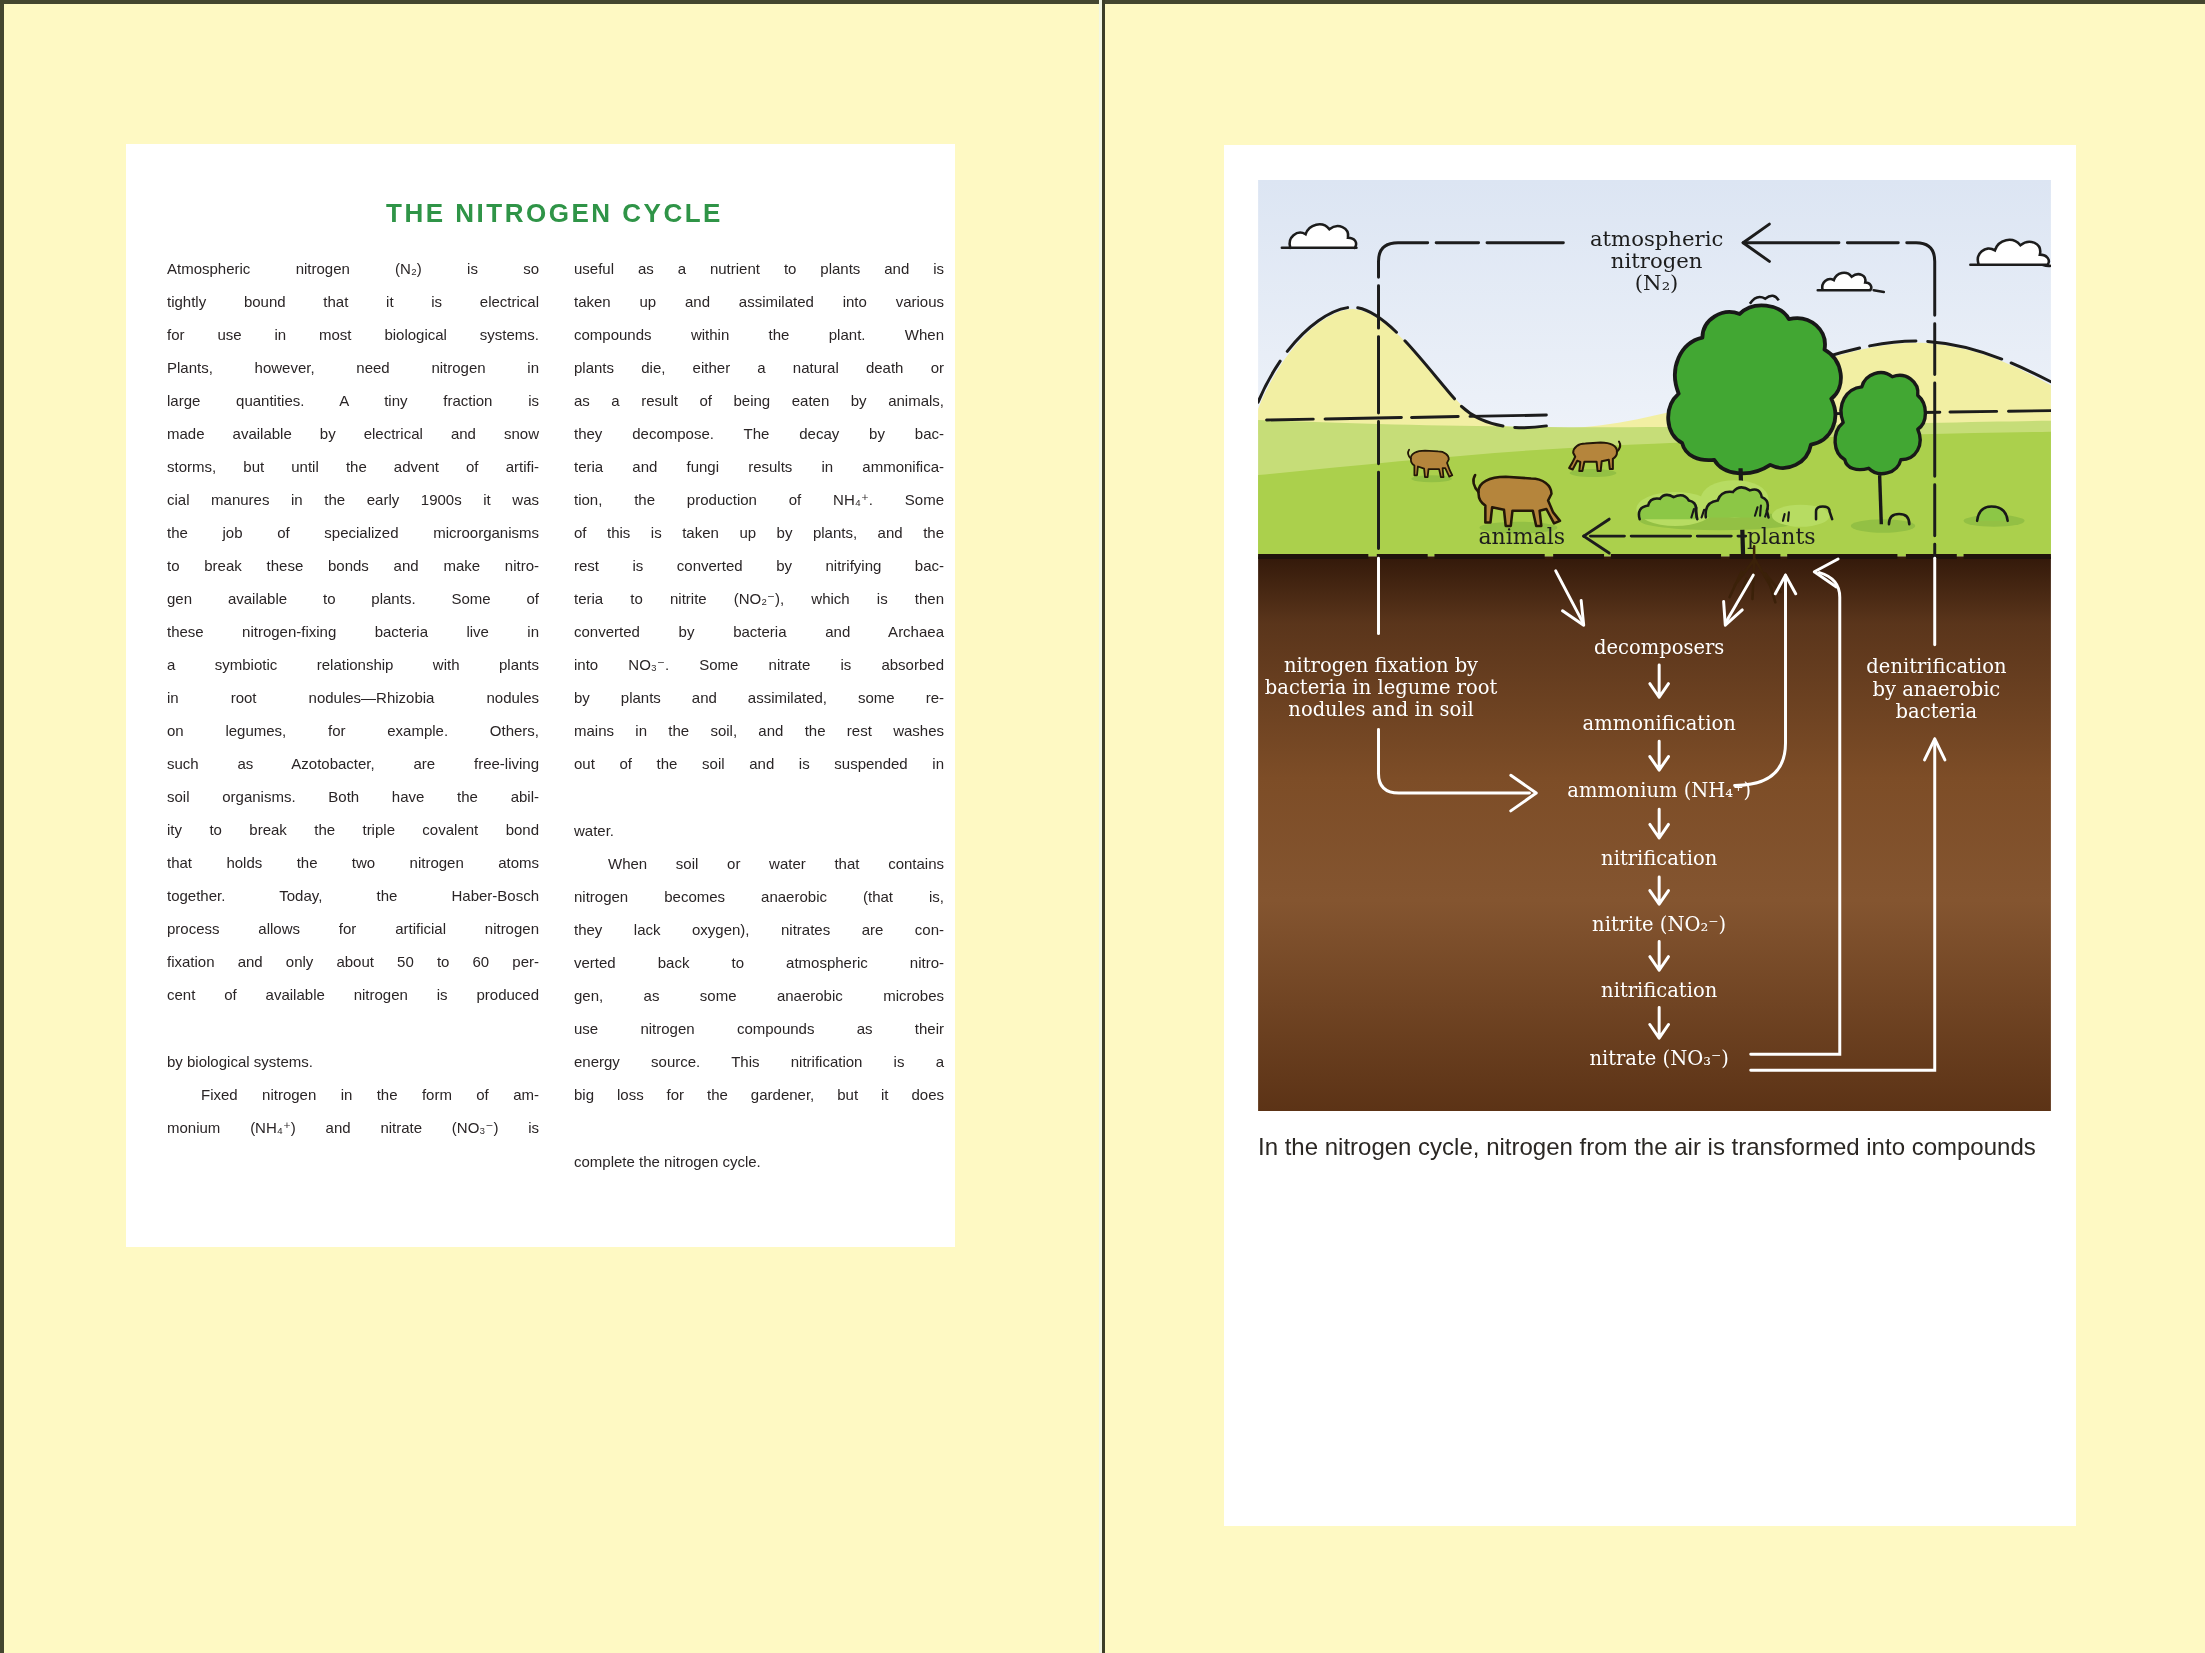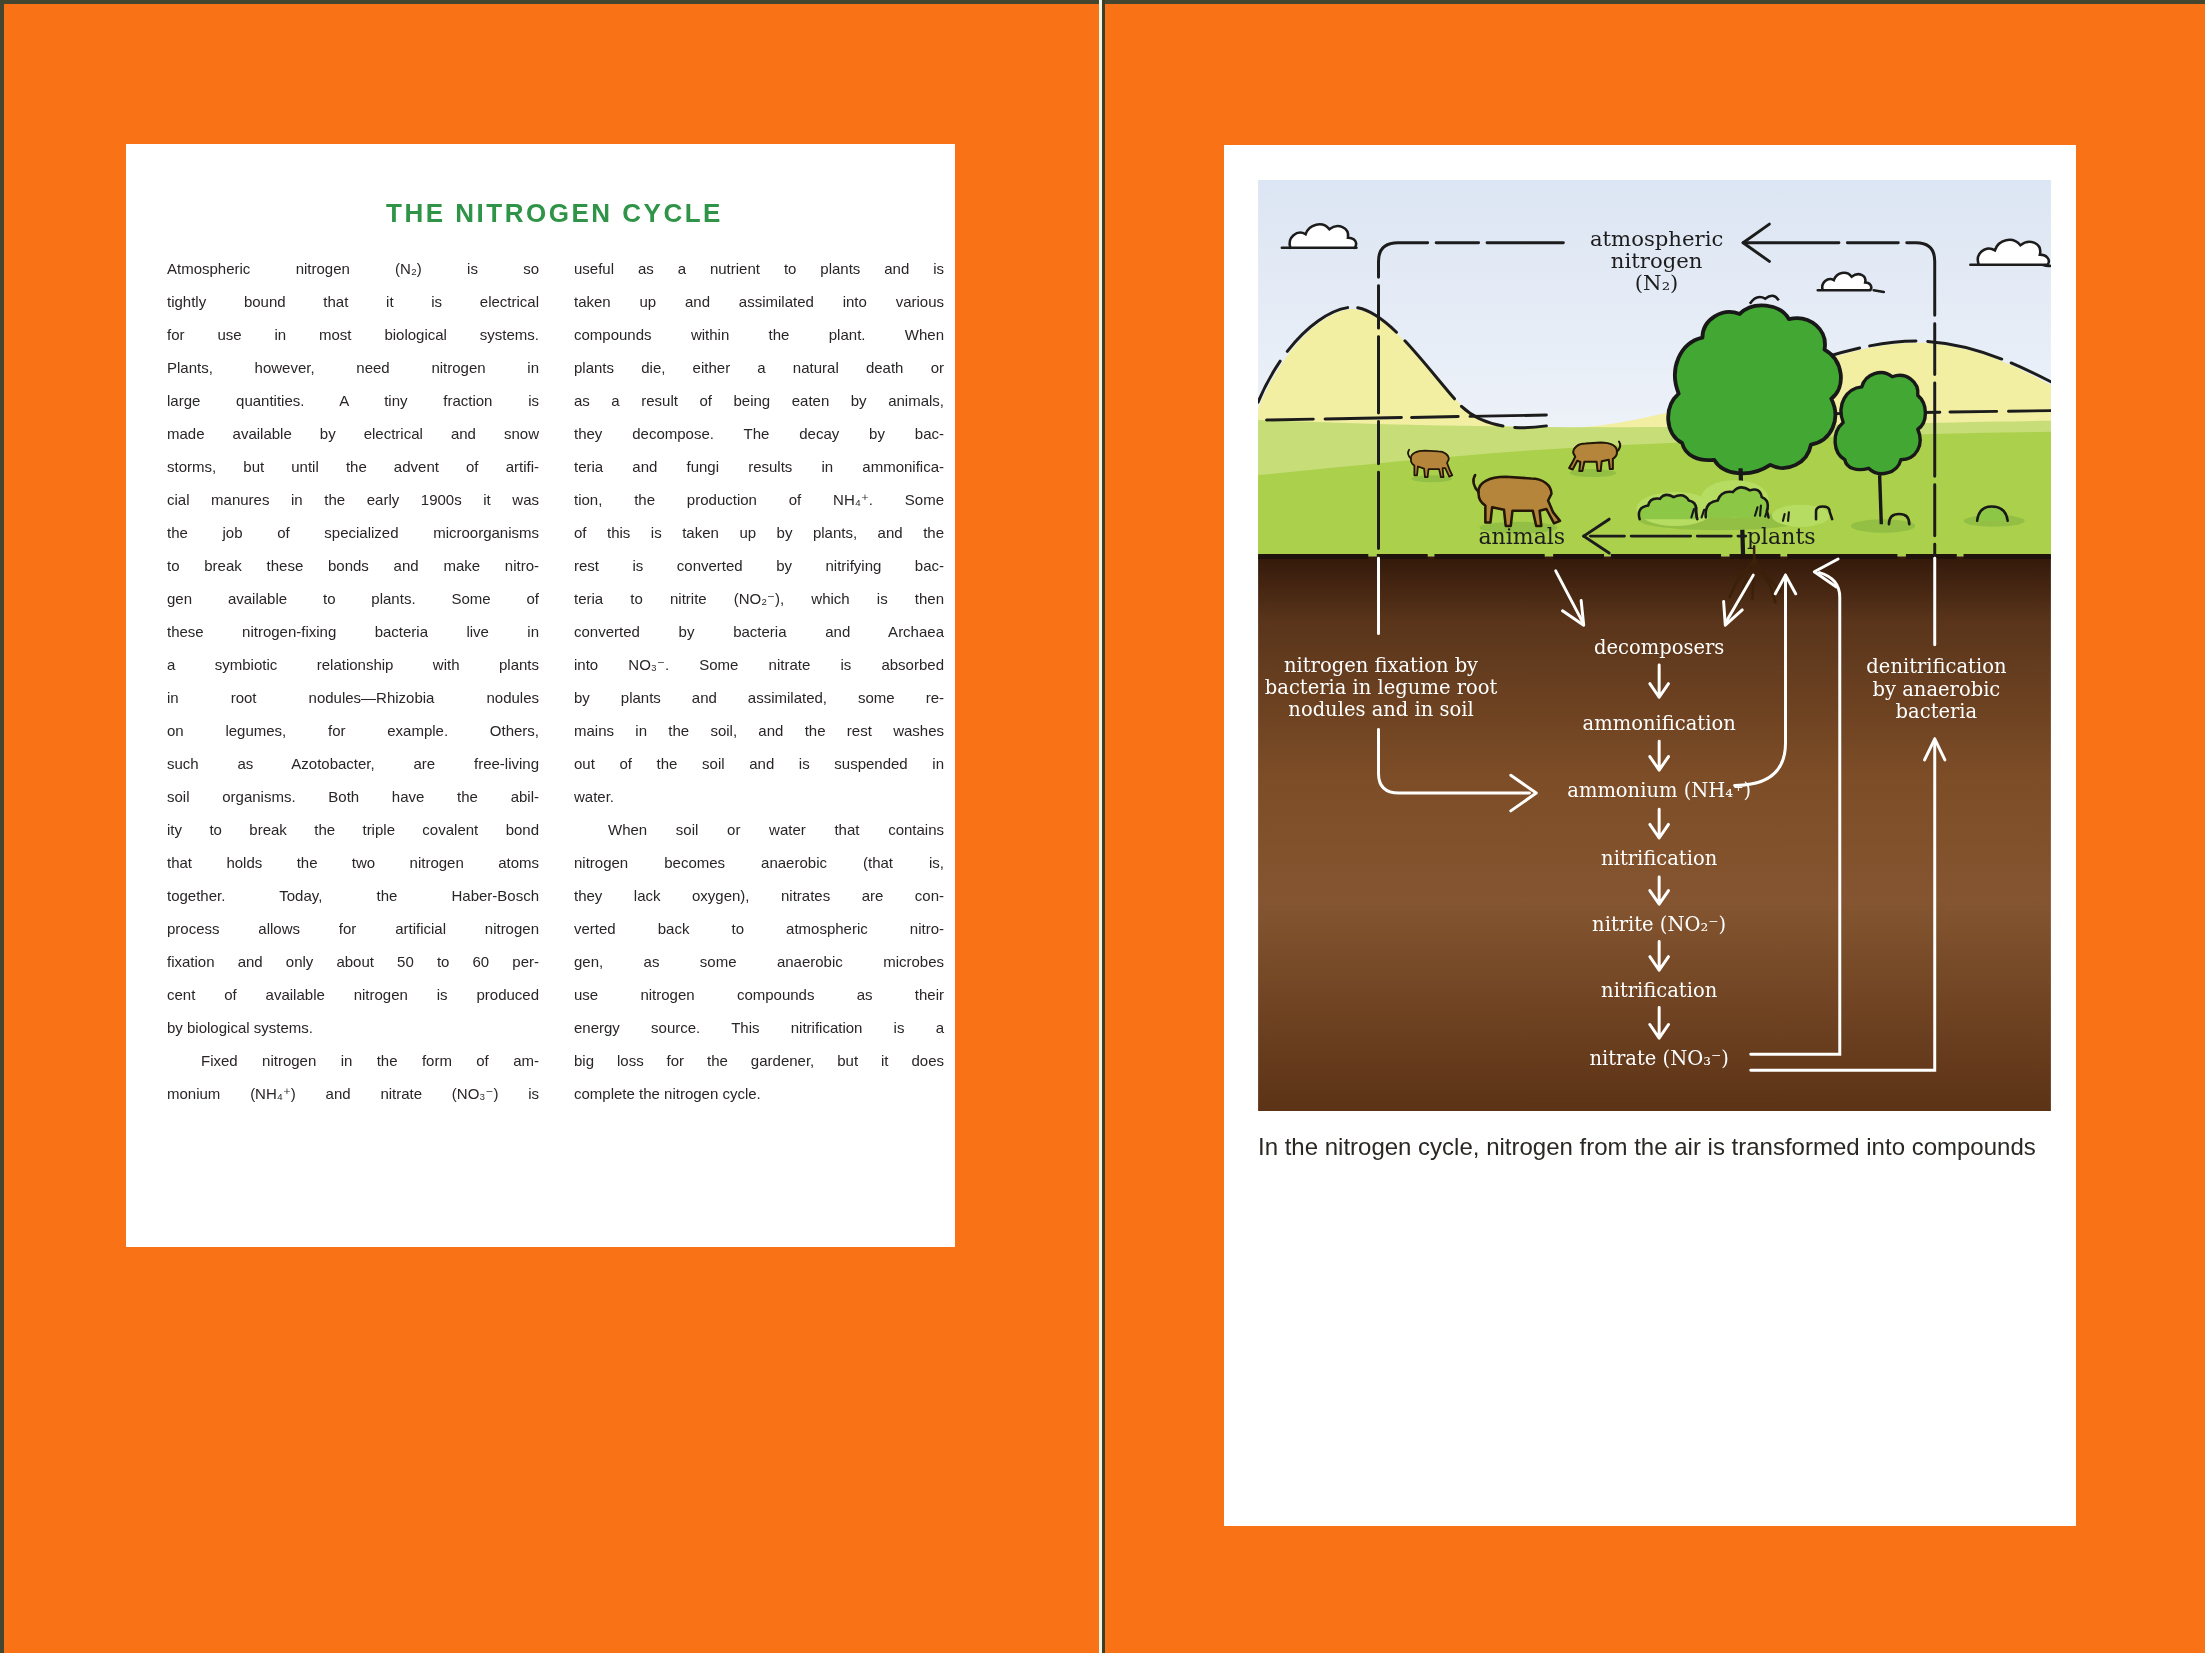--- a/index.html
+++ b/index.html
@@ -1,31 +1,31 @@
 <!DOCTYPE html>
 <html style="font-size:13.6px"><head>
 <meta charset="utf-8">
 <style>
   html,body{margin:0;padding:0;background:#cfe096;}
-  .book{position:relative;width:2205px;height:1654px;background:#f97316;overflow:hidden;
+  .book{position:relative;width:2205px;height:1654px;background:#fef9c3;overflow:hidden;
         font-family:"Liberation Sans","DejaVu Sans",sans-serif;}
   .edge-top{position:absolute;left:0;top:0;width:2205px;height:4.2px;background:#44462f;}
   .edge-left{position:absolute;left:0;top:0;width:4.2px;height:1654px;background:#44462f;}
   .gutter-white{position:absolute;left:1099px;top:0;width:2.5px;height:1654px;background:#f2f6e4;}
   .gutter-dark{position:absolute;left:1102px;top:0;width:2.5px;height:1654px;background:#3c3e28;}
   .card{position:absolute;background:#ffffff;}
   .left-card{left:126px;top:144px;width:829px;height:1103px;}
   .right-card{left:1224px;top:145px;width:852px;height:1381px;}
   .page-title{position:absolute;left:41px;top:54px;width:775px;text-align:center;
         font-size:26px;font-weight:bold;letter-spacing:2.5px;color:#2f9447;}
   .col{position:absolute;top:108px;width:372px;color:#2a2526;font-size:15px;}
   .col-1{left:41px;}
   .col-2{left:448px;width:370px;}
   .line{height:33px;line-height:33px;white-space:nowrap;text-align:justify;text-align-last:justify;}
-  .line.endline{text-align-last:left;}
+  .line.endline{text-align-last:left;margin-top:34px;}
   .line.indent{text-indent:34px;}
   .diagram-svg{position:absolute;left:34px;top:35px;}
   .caption{position:absolute;left:34px;top:987px;width:789px;
         font-family:Liberation Sans, sans-serif;font-size:24px;line-height:30px;color:#2b2723;}
   svg text{font-family:"DejaVu Serif","Liberation Serif",serif;}
   .soil-label{fill:#ffffff;font-size:23px;}
   .ground-label{fill:#1d1d1d;font-size:26px;}
   .atm-label{fill:#1d1d1d;font-size:25px;}
 </style>
 </head>

